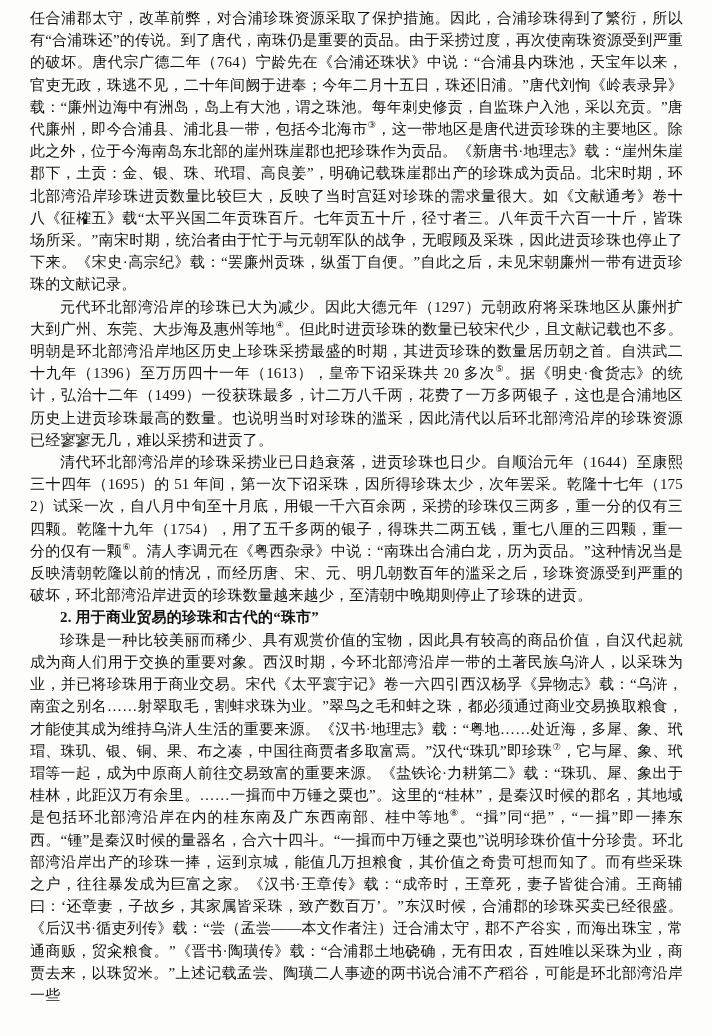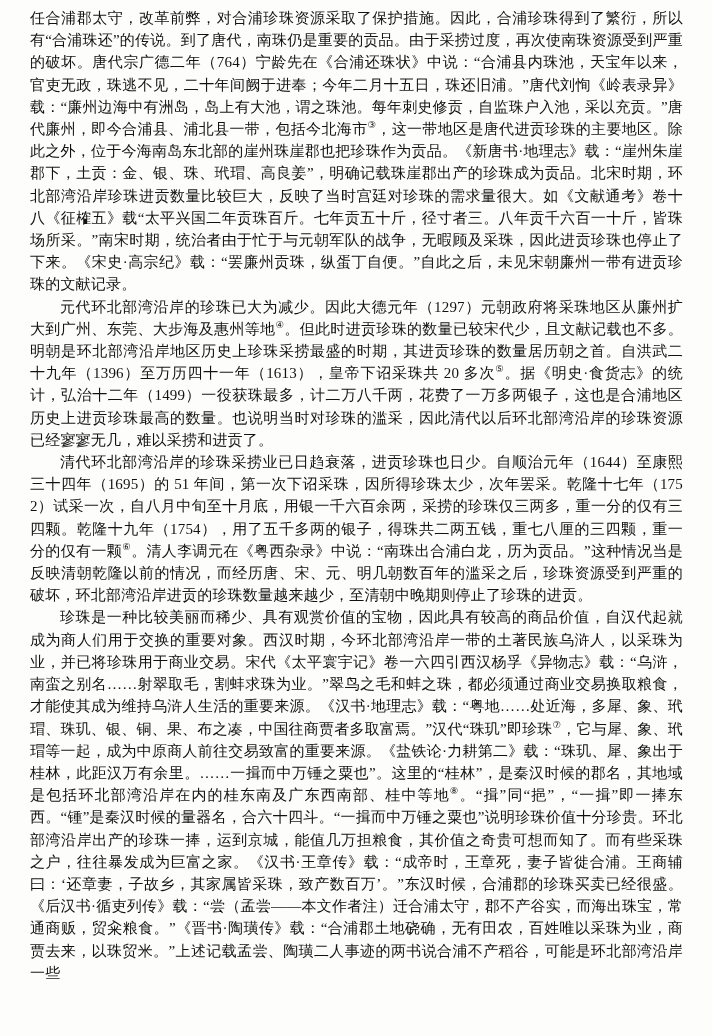--- a/index.html
+++ b/index.html
@@ -32,14 +32,15 @@
     vertical-align: super;
   }
 </style>
 </head>
 <body>
 
 <div class="page">
   <p class="para">任合浦郡太守，改革前弊，对合浦珍珠资源采取了保护措施。因此，合浦珍珠得到了繁衍，所以有“合浦珠还”的传说。到了唐代，南珠仍是重要的贡品。由于采捞过度，再次使南珠资源受到严重的破坏。唐代宗广德二年（764）宁龄先在《合浦还珠状》中说：“合浦县内珠池，天宝年以来，官吏无政，珠逃不见，二十年间阙于进奉；今年二月十五日，珠还旧浦。”唐代刘恂《岭表录异》载：“廉州边海中有洲岛，岛上有大池，谓之珠池。每年刺史修贡，自监珠户入池，采以充贡。”唐代廉州，即今合浦县、浦北县一带，包括今北海市<sup>③</sup>，这一带地区是唐代进贡珍珠的主要地区。除此之外，位于今海南岛东北部的崖州珠崖郡也把珍珠作为贡品。《新唐书·地理志》载：“崖州朱崖郡下，土贡：金、银、珠、玳瑁、高良姜”，明确记载珠崖郡出产的珍珠成为贡品。北宋时期，环北部湾沿岸珍珠进贡数量比较巨大，反映了当时宫廷对珍珠的需求量很大。如《文献通考》卷十八《征榷五》载“太平兴国二年贡珠百斤。七年贡五十斤，径寸者三。八年贡千六百一十斤，皆珠场所采。”南宋时期，统治者由于忙于与元朝军队的战争，无暇顾及采珠，因此进贡珍珠也停止了下来。《宋史·高宗纪》载：“罢廉州贡珠，纵蛋丁自便。”自此之后，未见宋朝廉州一带有进贡珍珠的文献记录。</p>
   <p class="para indent">元代环北部湾沿岸的珍珠已大为减少。因此大德元年（1297）元朝政府将采珠地区从廉州扩大到广州、东莞、大步海及惠州等地<sup>④</sup>。但此时进贡珍珠的数量已较宋代少，且文献记载也不多。明朝是环北部湾沿岸地区历史上珍珠采捞最盛的时期，其进贡珍珠的数量居历朝之首。自洪武二十九年（1396）至万历四十一年（1613），皇帝下诏采珠共 20 多次<sup>⑤</sup>。据《明史·食货志》的统计，弘治十二年（1499）一役获珠最多，计二万八千两，花费了一万多两银子，这也是合浦地区历史上进贡珍珠最高的数量。也说明当时对珍珠的滥采，因此清代以后环北部湾沿岸的珍珠资源已经寥寥无几，难以采捞和进贡了。</p>
   <p class="para indent">清代环北部湾沿岸的珍珠采捞业已日趋衰落，进贡珍珠也日少。自顺治元年（1644）至康熙三十四年（1695）的 51 年间，第一次下诏采珠，因所得珍珠太少，次年罢采。乾隆十七年（1752）试采一次，自八月中旬至十月底，用银一千六百余两，采捞的珍珠仅三两多，重一分的仅有三四颗。乾隆十九年（1754），用了五千多两的银子，得珠共二两五钱，重七八厘的三四颗，重一分的仅有一颗<sup>⑥</sup>。清人李调元在《粤西杂录》中说：“南珠出合浦白龙，历为贡品。”这种情况当是反映清朝乾隆以前的情况，而经历唐、宋、元、明几朝数百年的滥采之后，珍珠资源受到严重的破坏，环北部湾沿岸进贡的珍珠数量越来越少，至清朝中晚期则停止了珍珠的进贡。</p>
+  <p class="para indent heading">2. 用于商业贸易的珍珠和古代的“珠市”</p>
   <p class="para indent">珍珠是一种比较美丽而稀少、具有观赏价值的宝物，因此具有较高的商品价值，自汉代起就成为商人们用于交换的重要对象。西汉时期，今环北部湾沿岸一带的土著民族乌浒人，以采珠为业，并已将珍珠用于商业交易。宋代《太平寰宇记》卷一六四引西汉杨孚《异物志》载：“乌浒，南蛮之别名……射翠取毛，割蚌求珠为业。”翠鸟之毛和蚌之珠，都必须通过商业交易换取粮食，才能使其成为维持乌浒人生活的重要来源。《汉书·地理志》载：“粤地……处近海，多犀、象、玳瑁、珠玑、银、铜、果、布之凑，中国往商贾者多取富焉。”汉代“珠玑”即珍珠<sup>⑦</sup>，它与犀、象、玳瑁等一起，成为中原商人前往交易致富的重要来源。《盐铁论·力耕第二》载：“珠玑、犀、象出于桂林，此距汉万有余里。……一揖而中万锤之粟也”。这里的“桂林”，是秦汉时候的郡名，其地域是包括环北部湾沿岸在内的桂东南及广东西南部、桂中等地<sup>⑧</sup>。“揖”同“挹”，“一揖”即一捧东西。“锺”是秦汉时候的量器名，合六十四斗。“一揖而中万锤之粟也”说明珍珠价值十分珍贵。环北部湾沿岸出产的珍珠一捧，运到京城，能值几万担粮食，其价值之奇贵可想而知了。而有些采珠之户，往往暴发成为巨富之家。《汉书·王章传》载：“成帝时，王章死，妻子皆徙合浦。王商辅曰：‘还章妻，子故乡，其家属皆采珠，致产数百万’。”东汉时候，合浦郡的珍珠买卖已经很盛。《后汉书·循吏列传》载：“尝（孟尝——本文作者注）迁合浦太守，郡不产谷实，而海出珠宝，常通商贩，贸籴粮食。”《晋书·陶璜传》载：“合浦郡土地硗确，无有田农，百姓唯以采珠为业，商贾去来，以珠贸米。”上述记载孟尝、陶璜二人事迹的两书说合浦不产稻谷，可能是环北部湾沿岸一些</p>
 </div>
 
 </body></html>

